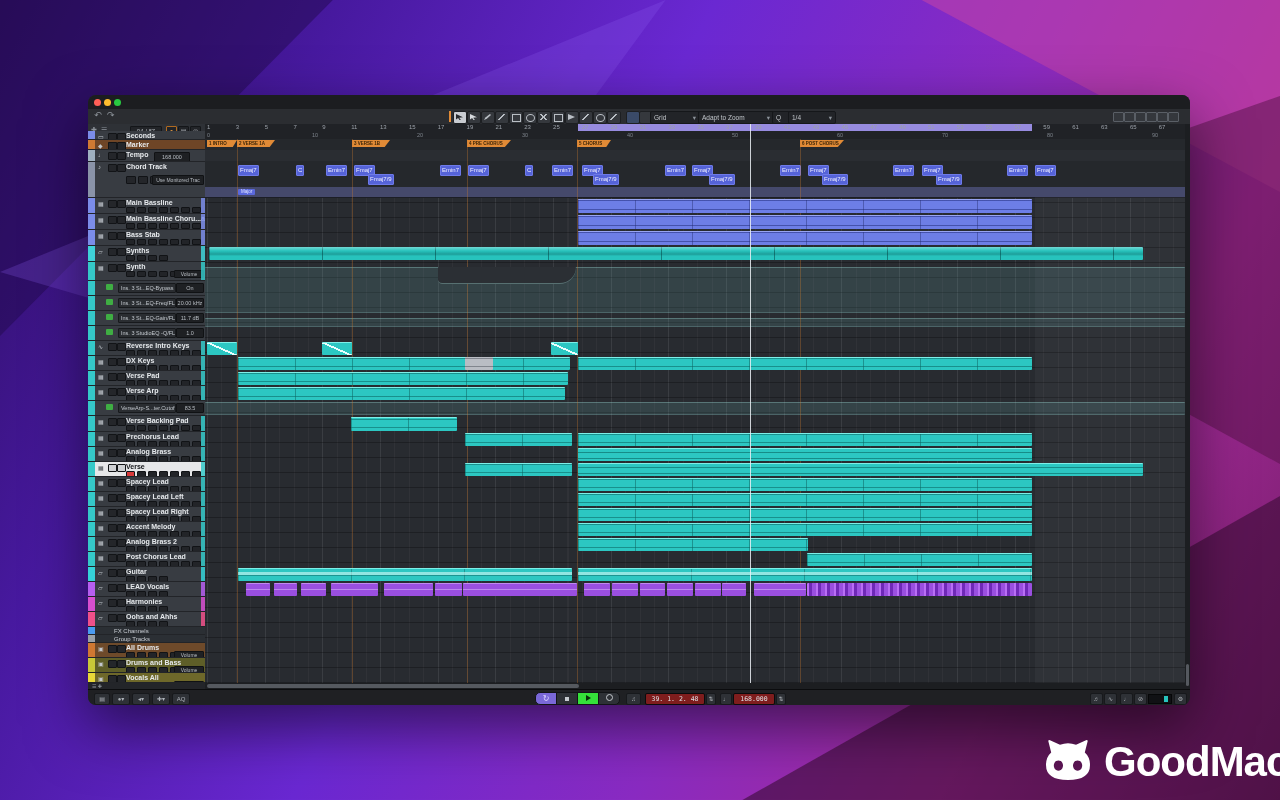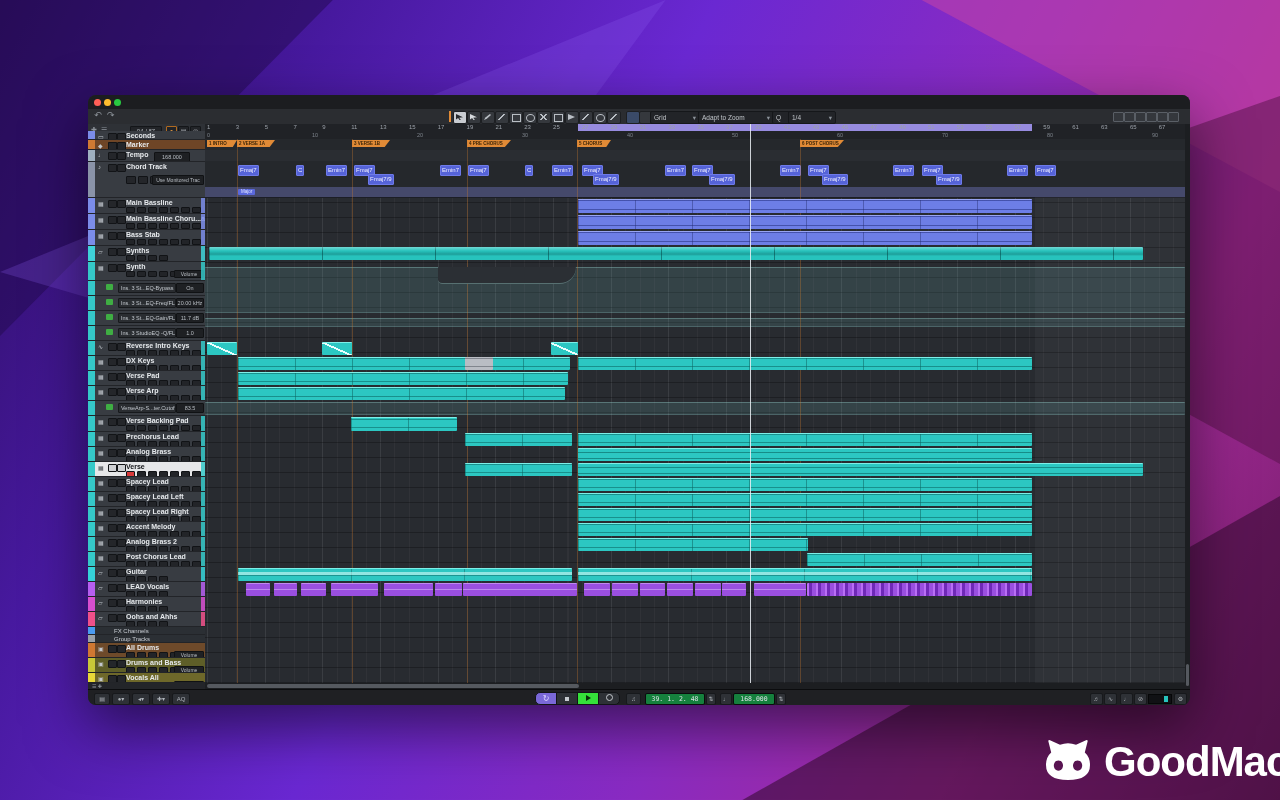--- a/index.html
+++ b/index.html
@@ -103,21 +103,21 @@
 
   
   .bottom{position:absolute;left:0;top:594px;width:1102px;height:16px;background:#1f2023;border-top:1px solid #0b0c0e;}
   .bbox{position:absolute;top:3px;height:10px;background:#2e3136;border:1px solid #17191c;border-radius:2px;color:#aeb3b9;font-size:6px;line-height:10px;text-align:center;}
   .tbtn{position:absolute;top:2px;width:20px;height:11px;background:#2e3136;border:1px solid #121417;line-height:11px;text-align:center;}
   .tbtn.first{border-radius:5px 0 0 5px;} .tbtn.last{border-radius:0 5px 5px 0;}
   .ic-stop{display:inline-block;width:4px;height:4px;background:#c5c9ce;}
   .ic-play{display:inline-block;width:0;height:0;border-left:5px solid #0a2d0a;border-top:3.5px solid transparent;border-bottom:3.5px solid transparent;}
   .ic-rec{display:inline-block;width:5px;height:5px;border:1px solid #c5c9ce;border-radius:50%;}
   .ic-loop{color:#ded6ff;font-size:8px;}
-  .numdisp{position:absolute;top:3px;height:10px;background:#15803d;border:1px solid #0a0b0d;border-radius:2px;color:#dde1e6;font-family:"DejaVu Sans Mono",monospace;font-size:6.5px;line-height:10px;text-align:center;}
+  .numdisp{position:absolute;top:3px;height:10px;background:#7f1d1d;border:1px solid #0a0b0d;border-radius:2px;color:#dde1e6;font-family:"DejaVu Sans Mono",monospace;font-size:6.5px;line-height:10px;text-align:center;}
   .meterbox{position:absolute;top:4px;width:22px;height:8px;background:#101114;border:1px solid #060708;}
   .meterfill{position:absolute;right:3px;top:1px;width:4px;height:6px;background:#27c3bd;}
 
   
   .brand{position:absolute;left:1042px;top:738px;display:flex;align-items:center;gap:10px;color:#fff;}
   .brand .txt{font-size:42px;font-weight:bold;letter-spacing:-1px;font-family:"Liberation Sans",sans-serif;}
 </style>
 </head>
 <body>
 

